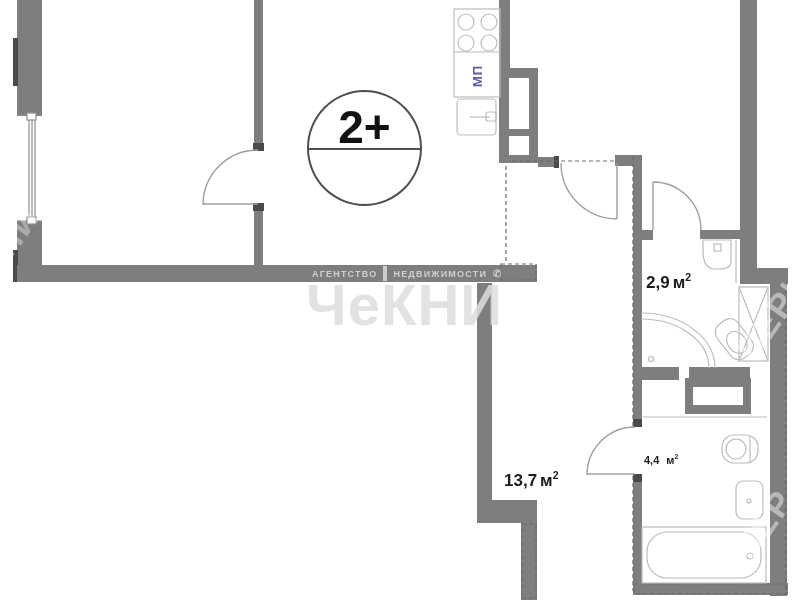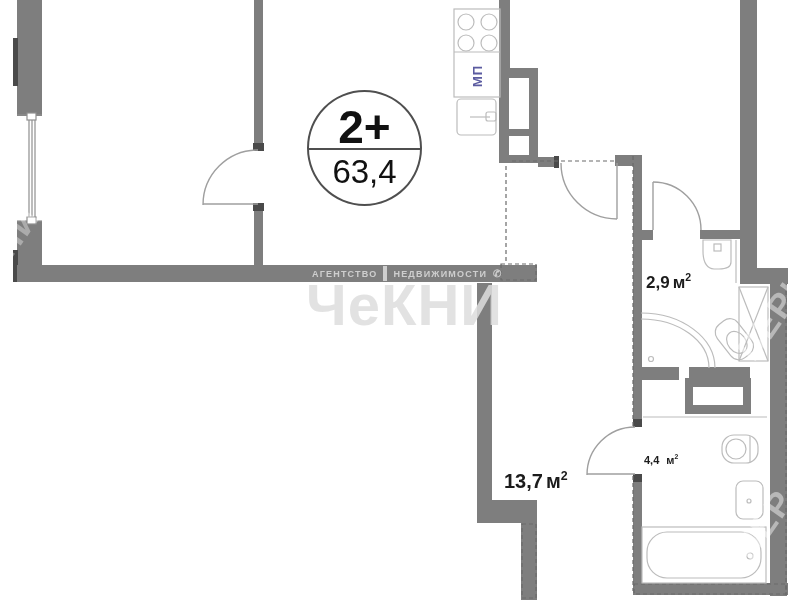--- a/index.html
+++ b/index.html
@@ -7,21 +7,21 @@
         font-family:"Liberation Sans",sans-serif;}
   .wall{position:absolute;background:#7e7e7e;}
   .wall-dark{position:absolute;background:#4a4a4a;}
   .white{position:absolute;background:#ffffff;}
   .svg-overlay{position:absolute;left:0;top:0;pointer-events:none;}
   .room-label{position:absolute;color:#1c1c1c;font-weight:600;white-space:nowrap;text-align:right;}
   .room-label sup{font-size:62%;}
   .lbl-29{left:646px;top:271px;font-size:17px;}
   .lbl-44{left:644px;top:453px;font-size:11px;}
   .lbl-44 .unit{margin-left:7px;}
-  .lbl-137{left:504px;top:469px;font-size:20px;}
+  .lbl-137{left:504px;top:469px;font-size:17px;}
   .unit{margin-left:3px;}
   .badge{position:absolute;left:307px;top:90px;width:111px;height:112px;border:2px solid #4f4f4f;
          border-radius:50%;background:#fff;display:flex;flex-direction:column;align-items:center;}
   .badge .top{flex:0 0 56px;display:flex;align-items:flex-end;justify-content:center;
               font-size:46px;font-weight:700;line-height:0.92;color:#111;}
   .badge .divider{width:111px;height:0;border-top:2px solid #4f4f4f;}
   .badge .bottom{flex:1;display:flex;align-items:flex-start;justify-content:center;
                  font-size:33px;font-weight:500;color:#111;padding-top:3px;}
   .mp-label{position:absolute;left:459px;top:61px;width:36px;height:30px;display:flex;
             align-items:center;justify-content:center;transform:rotate(-90deg);
@@ -186,21 +186,20 @@
         <rect x="642" y="527" width="124" height="56"></rect>
         <rect x="647" y="532" width="114" height="46" rx="20"></rect>
         <circle cx="750" cy="556" r="3"></circle>
       </g>
     </g>
   </svg>
 
   <div class="badge">
     <div class="top">2+</div>
     <div class="divider"></div>
-    <div class="bottom">63,4</div>
   </div>
 
   <div class="mp-label">МП</div>
 
   <div class="room-label lbl-29">
     <span>2,9</span><span class="unit">м</span><sup>2</sup>
   </div>
   <div class="room-label lbl-44">
     <span>4,4</span><span class="unit">м</span><sup>2</sup>
   </div>

